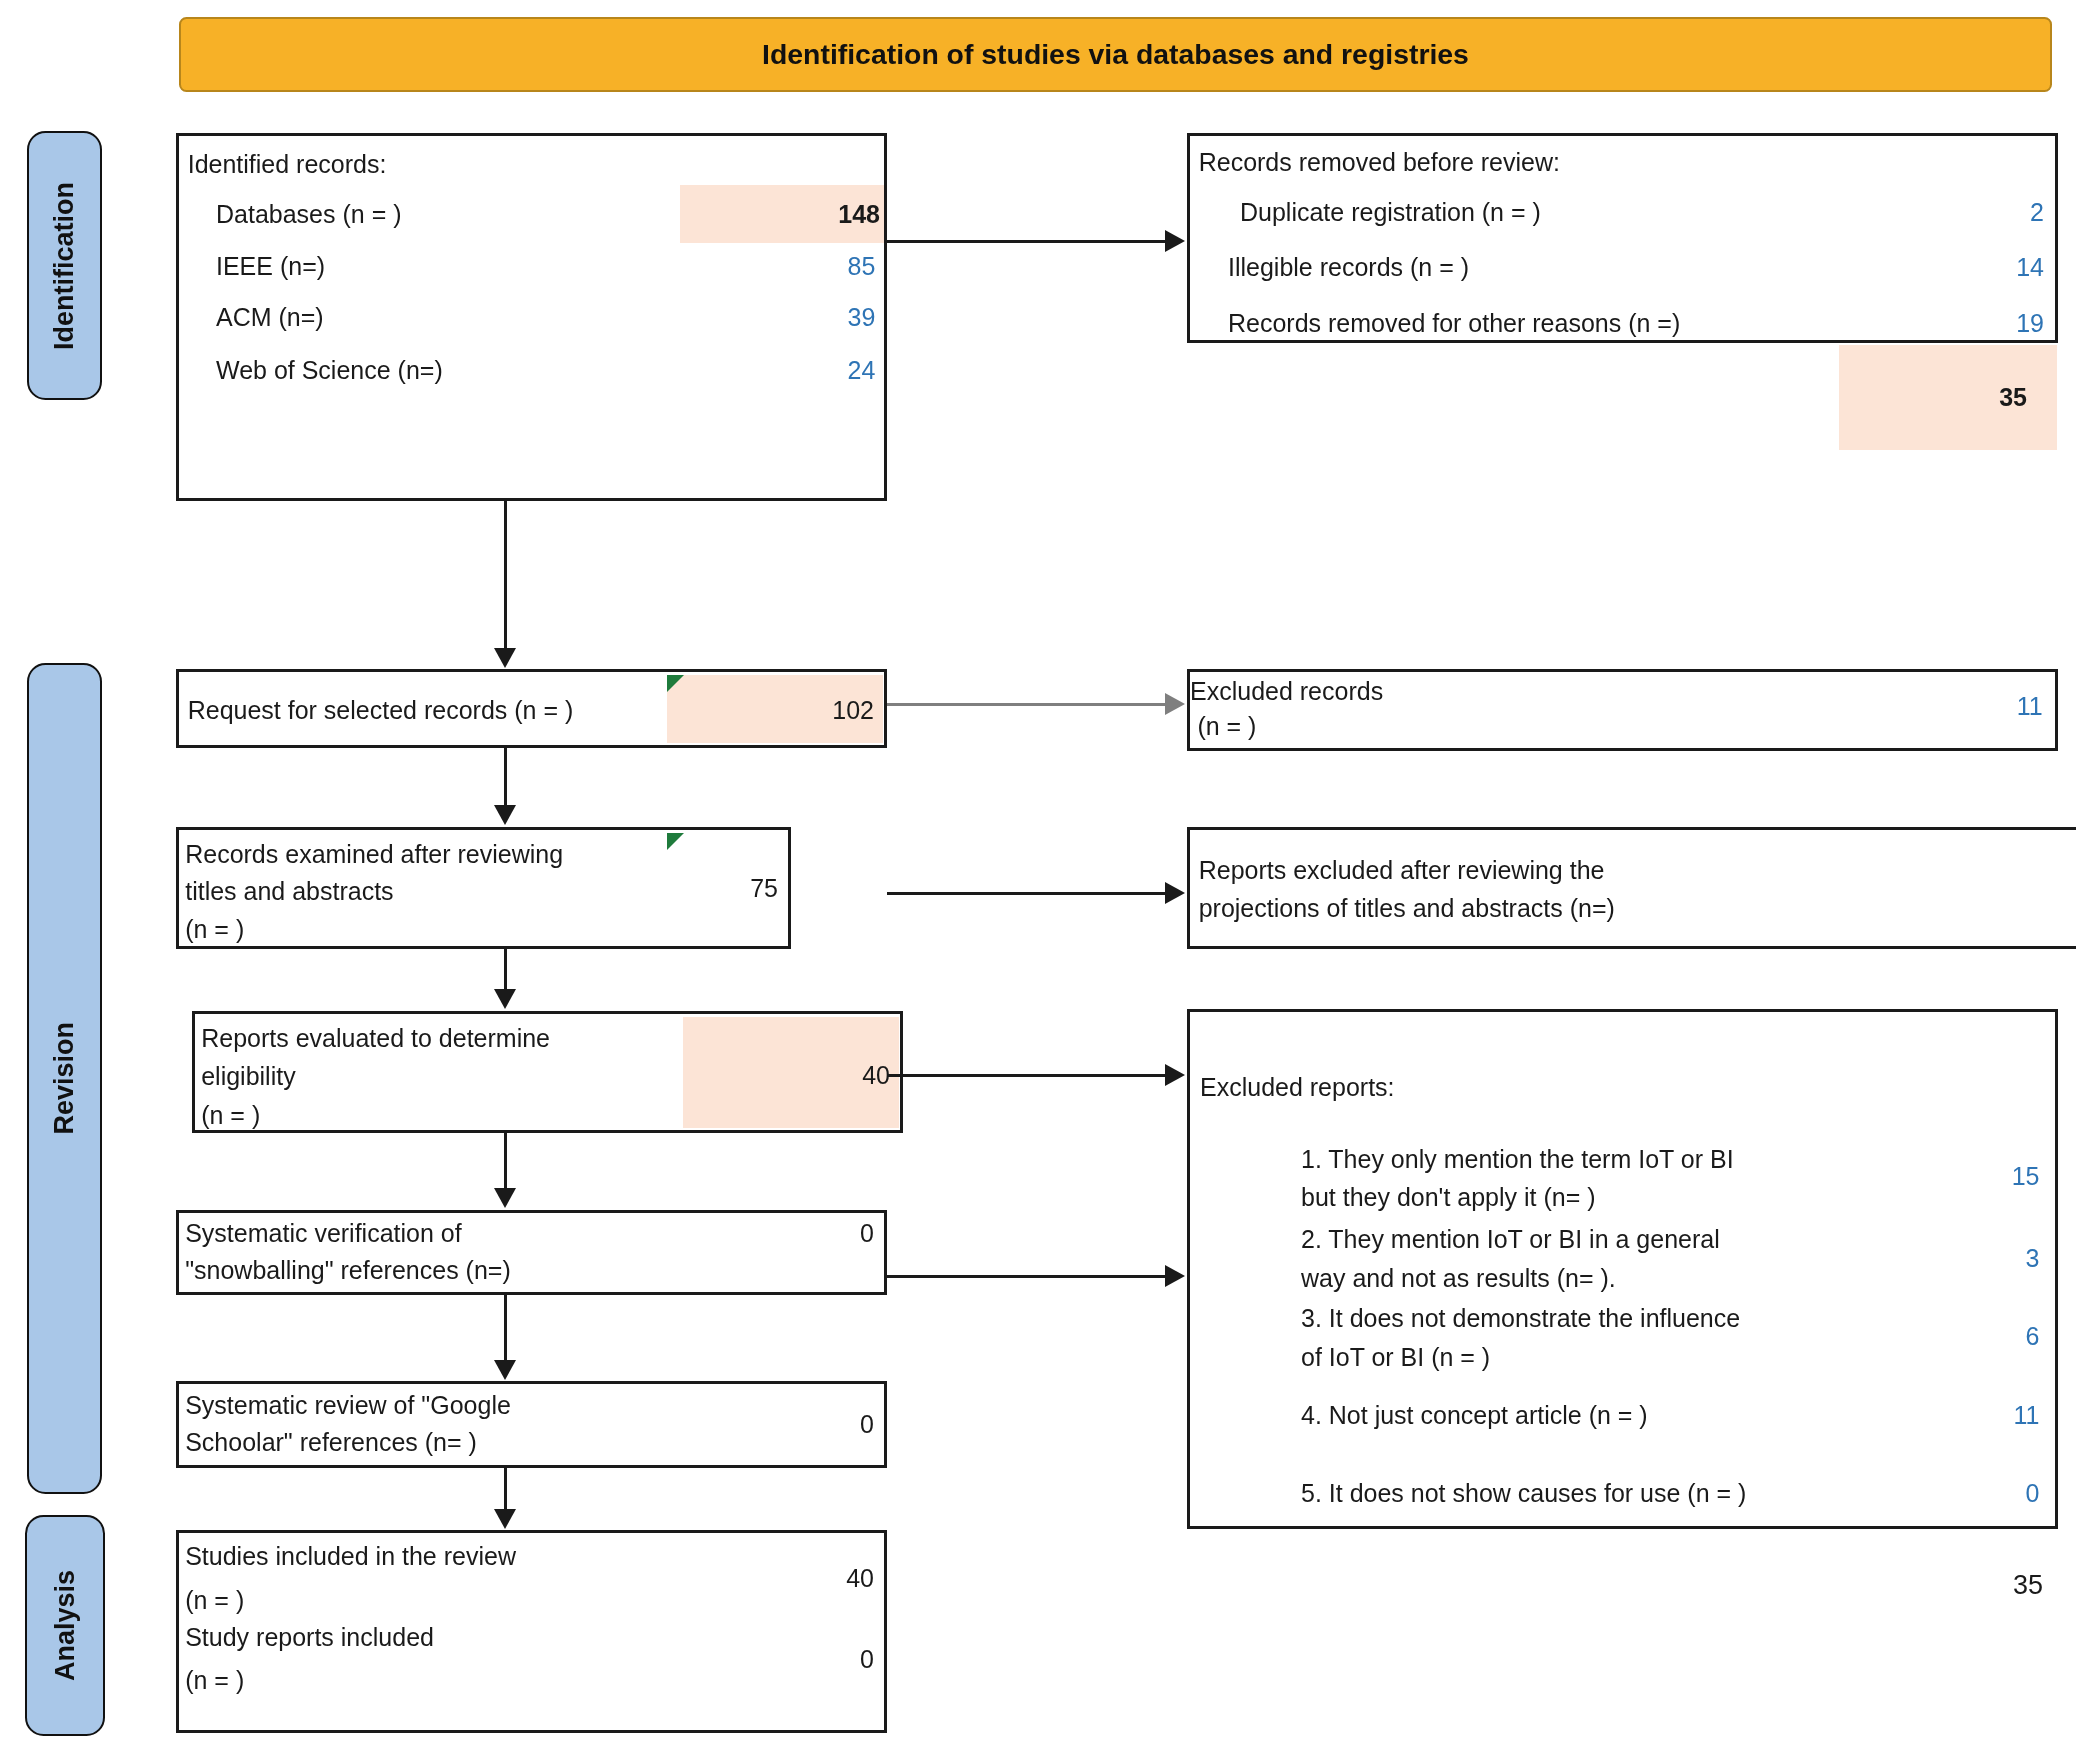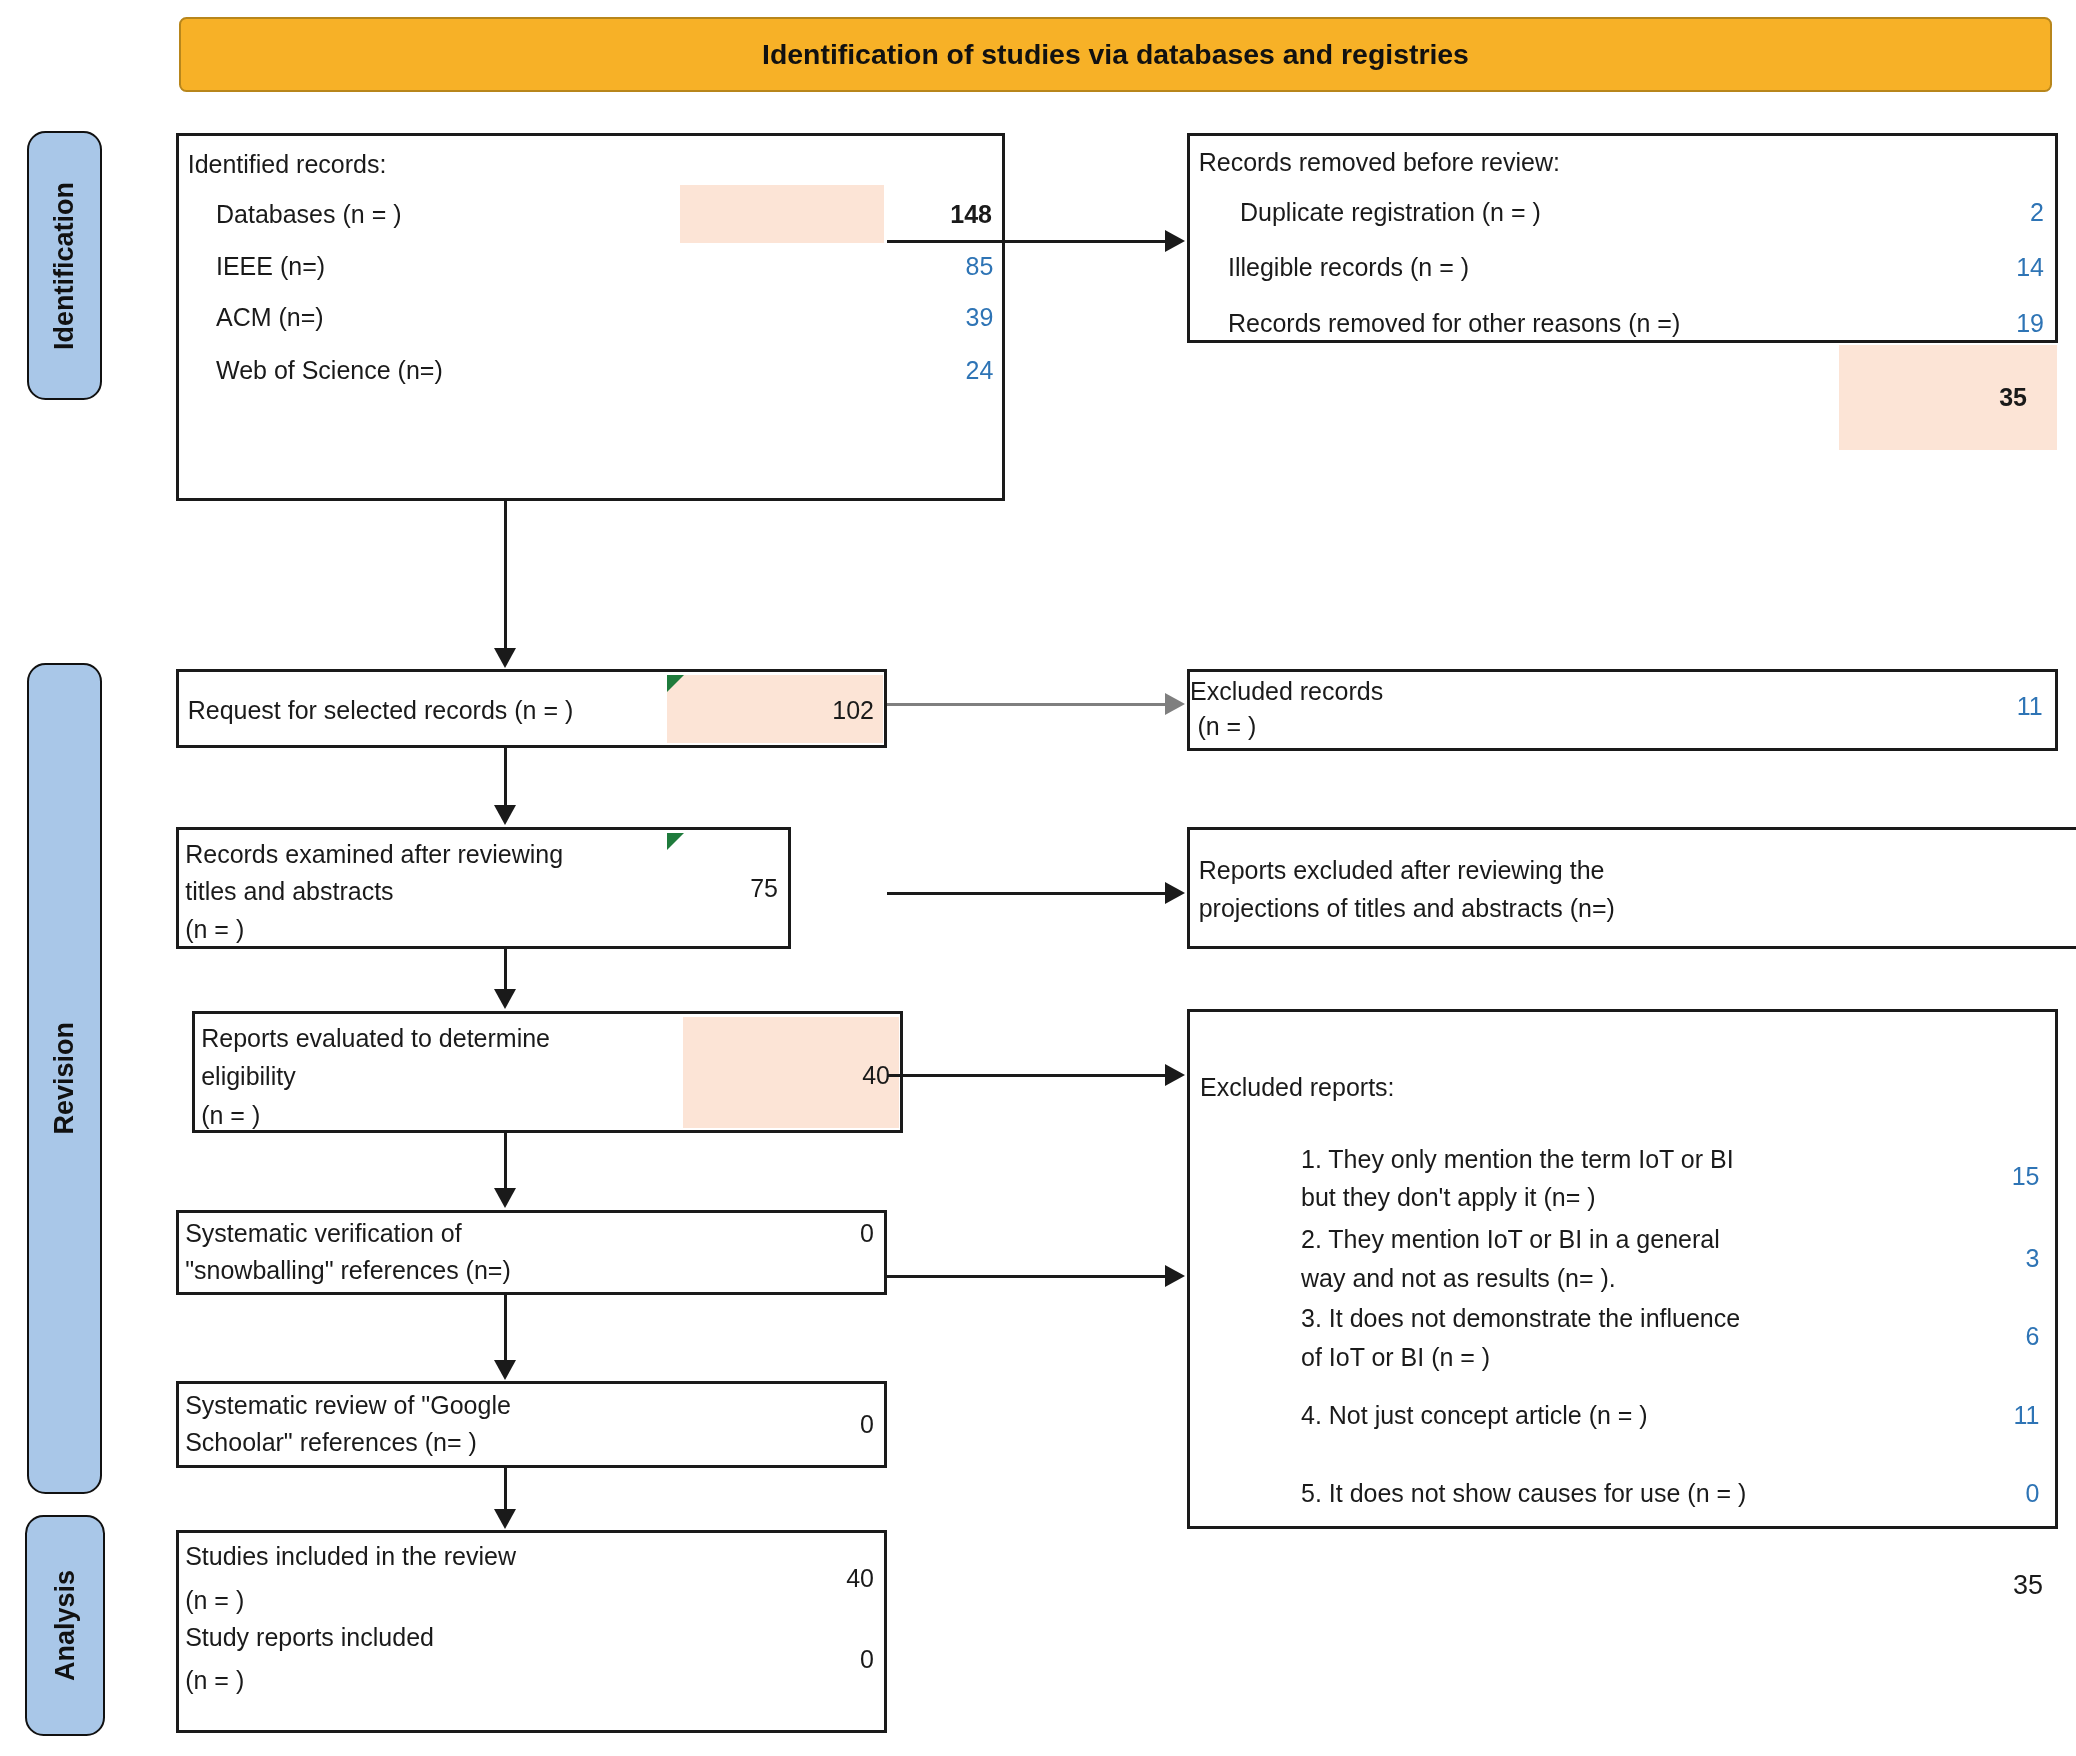--- a/index.html
+++ b/index.html
@@ -41,25 +41,25 @@
   <div class="side" style="left:27px;top:131px;width:75px;height:269px;">
     <span>Identification</span>
   </div>
   <div class="side" style="left:27px;top:663px;width:75px;height:831px;">
     <span>Revision</span>
   </div>
   <div class="side" style="left:25px;top:1515px;width:80px;height:221px;">
     <span>Analysis</span>
   </div>
 
-  <div class="box" style="left:176px;top:133px;width:829px;height:368px;">
+  <div class="box" style="left:176px;top:133px;width:711px;height:368px;">
     <div class="peach" style="left:501px;top:49px;width:204px;height:58px;"></div>
     <div class="lbl" style="left:8.7px;top:13.6px;">Identified records:</div>
     <div class="lbl" style="left:37px;top:64px;">Databases (n = )</div>
-    <div class="val bold" style="right:10px;top:64px;">148</div>
+    <div class="val bold" style="right:4px;top:64px;">148</div>
     <div class="lbl" style="left:37px;top:116px;">IEEE (n=)</div>
     <div class="val blue" style="right:8.7px;top:116px;">85</div>
     <div class="lbl" style="left:37px;top:167px;">ACM (n=)</div>
     <div class="val blue" style="right:8.7px;top:167px;">39</div>
     <div class="lbl" style="left:37px;top:220px;">Web of Science (n=)</div>
     <div class="val blue" style="right:8.7px;top:220px;">24</div>
   </div>
 
   <div class="box" style="left:1187px;top:133px;width:871px;height:210px;">
     <div class="lbl" style="left:8.7px;top:12.4px;">Records removed before review:</div>

